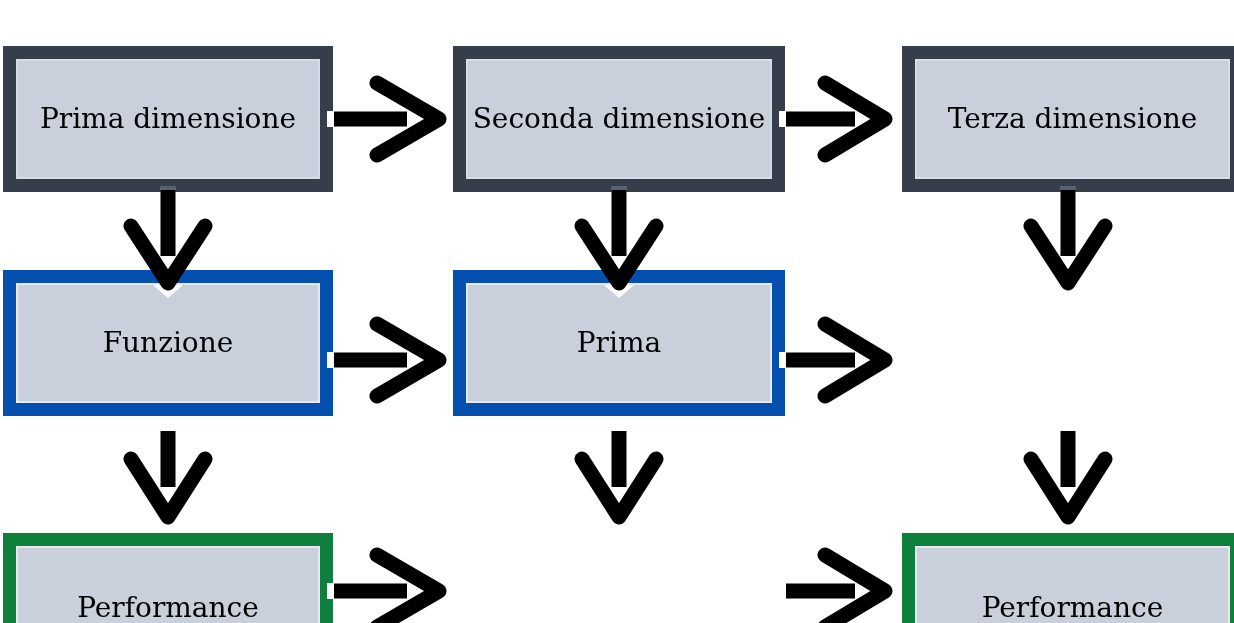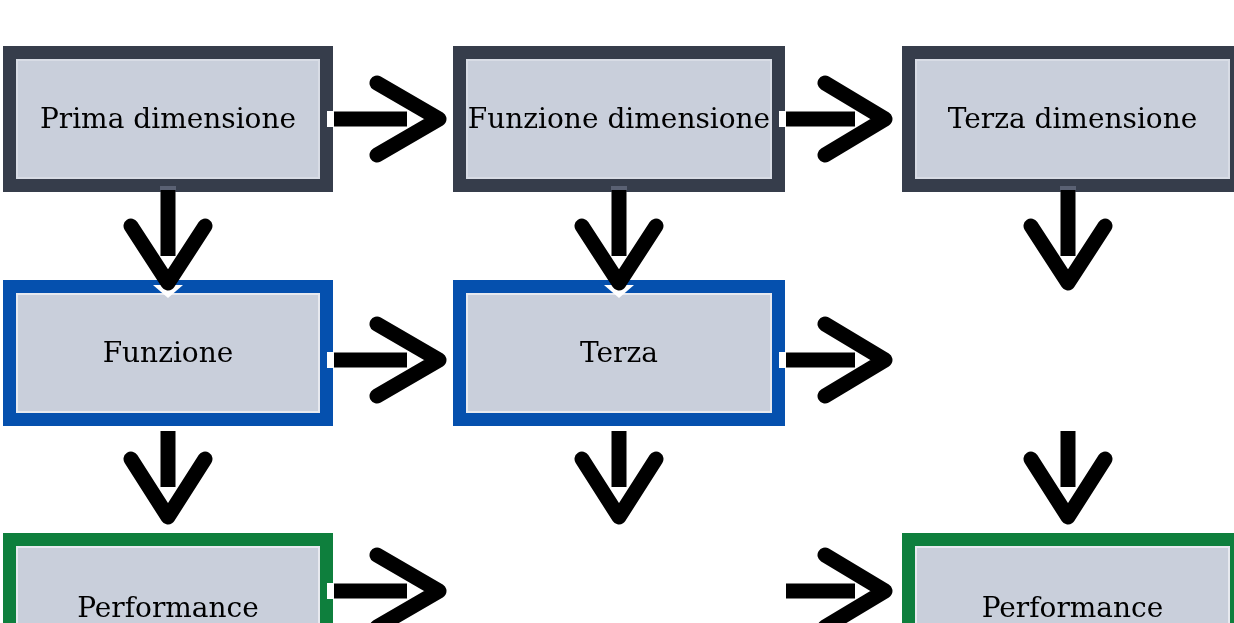--- a/index.html
+++ b/index.html
@@ -40,57 +40,57 @@
     font-size:28px;
     color:#000;
     white-space:nowrap;
     line-height:1;
   }
   
   .c1{left:3px;width:330px;}
   .c2{left:453px;width:332px;}
   .c3{left:902px;width:341px;}
   .r1{top:2px;height:146px;}
-  .r2{top:236px;height:146px;}
+  .r2{top:226px;height:146px;}
   .r3{top:489px;height:149px;}
   .arrow{position:absolute;}
   .shaft{stroke:var(--arrow);stroke-width:15;}
   .chev{fill:none;stroke:var(--arrow);stroke-width:15;stroke-linecap:round;stroke-linejoin:round;}
   .notch{fill:var(--background);}
   .notch-gray{fill:var(--notch-gray);}
 </style>
 </head>
 <body>
 
 <div class="canvas">
 
   <div class="box row1 r1 c1">
     <div class="inner">
       <span class="label">Prima dimensione</span>
     </div>
   </div>
   <div class="box row1 r1 c2">
     <div class="inner">
-      <span class="label">Funzione dimensione</span>
+      <span class="label">Seconda dimensione</span>
     </div>
   </div>
   <div class="box row1 r1 c3">
     <div class="inner">
       <span class="label">Terza dimensione</span>
     </div>
   </div>
 
   <div class="box row2 r2 c1">
     <div class="inner">
       <span class="label">Funzione</span>
     </div>
   </div>
   <div class="box row2 r2 c2">
     <div class="inner">
-      <span class="label">Terza</span>
+      <span class="label">Prima</span>
     </div>
   </div>
 
   <div class="box row3 r3 c1">
     <div class="inner">
       <span class="label">Performance</span>
     </div>
   </div>
   <div class="box row3 r3 c3">
     <div class="inner">

